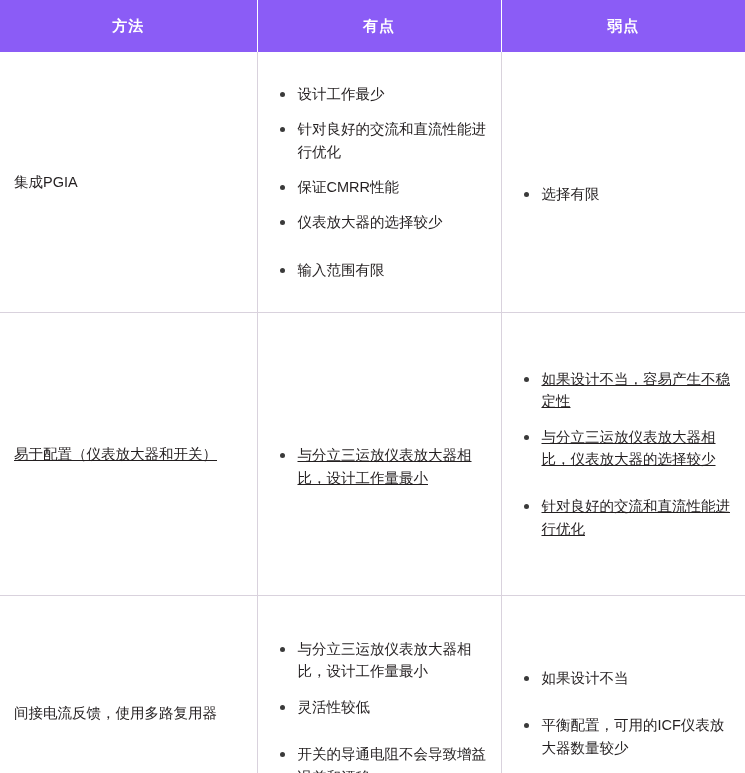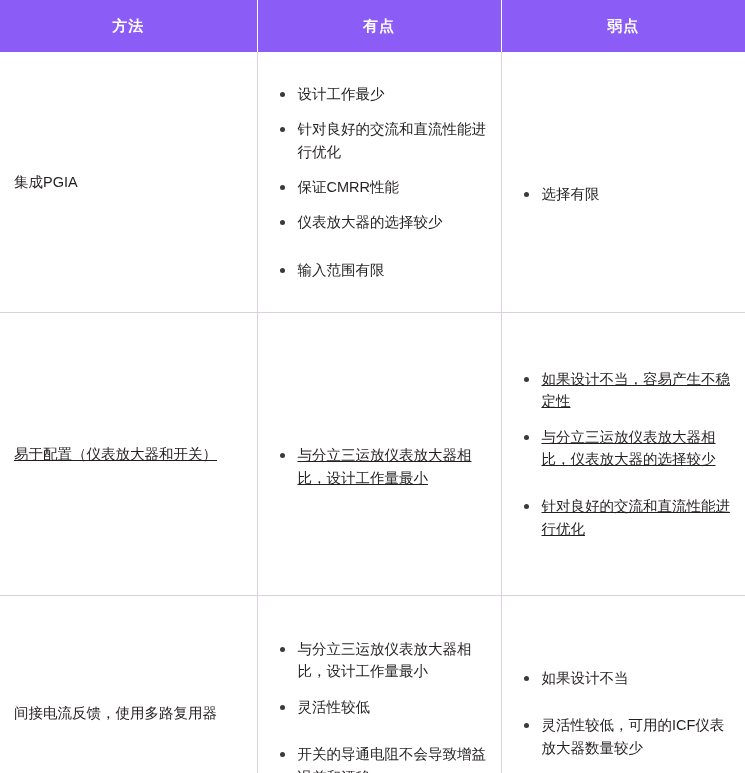--- a/index.html
+++ b/index.html
@@ -139,18 +139,18 @@
       <td>
         <ul class="pts">
           <li>与分立三运放仪表放大器相比，设计工作量最小</li>
           <li>灵活性较低</li>
           <li>开关的导通电阻不会导致增益误差和漂移</li>
         </ul>
       </td>
       <td>
         <ul class="pts">
           <li>如果设计不当</li>
-          <li>灵活性较低，可用的ICF仪表放大器数量较少</li>
+          <li>平衡配置，可用的ICF仪表放大器数量较少</li>
         </ul>
       </td>
     </tr>
   </tbody>
 </table>
 
 </body></html>

